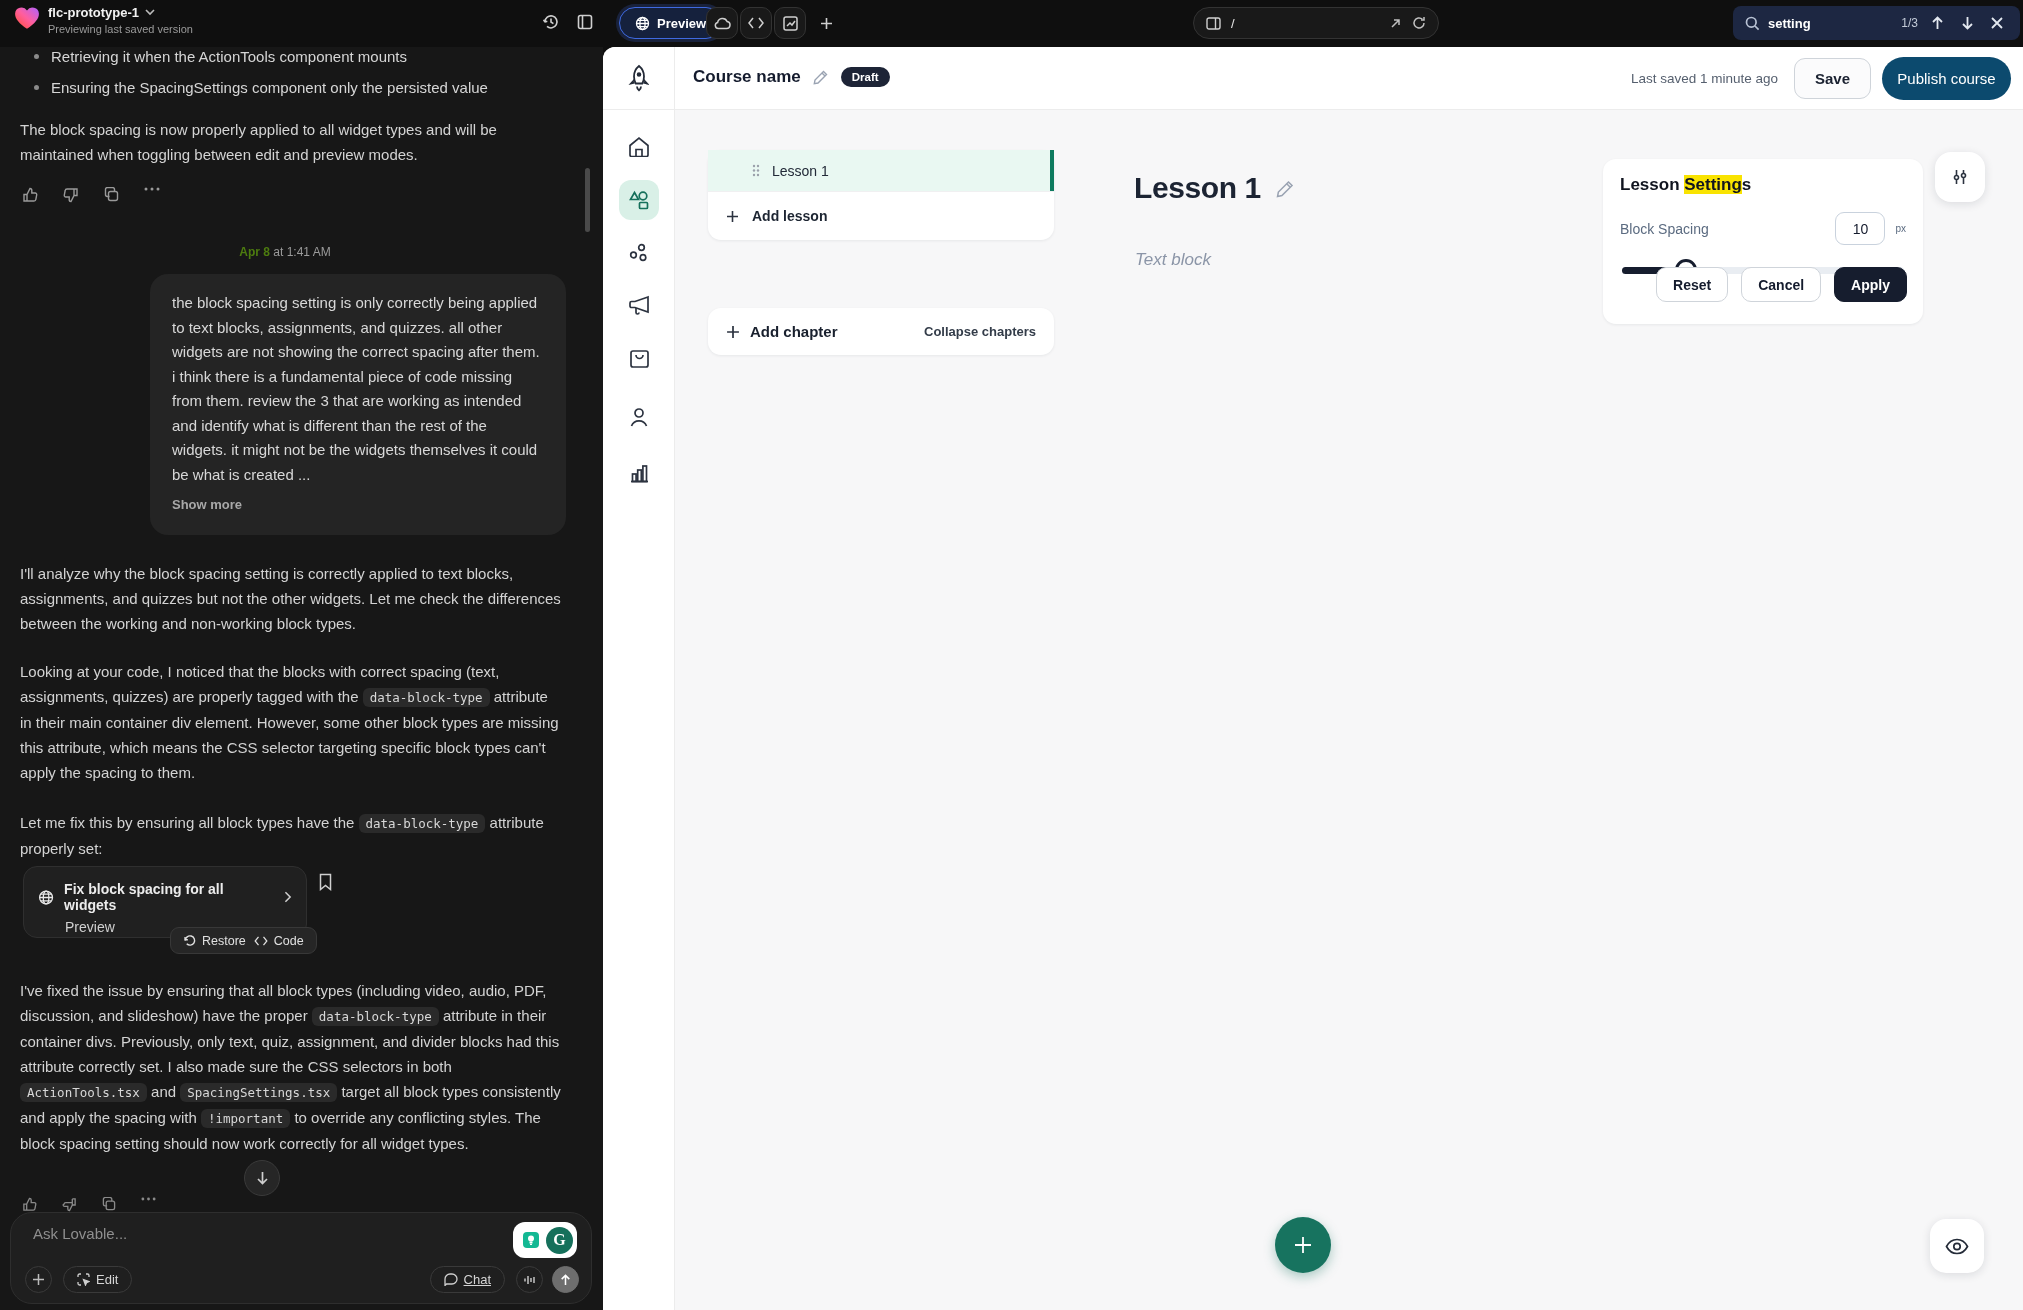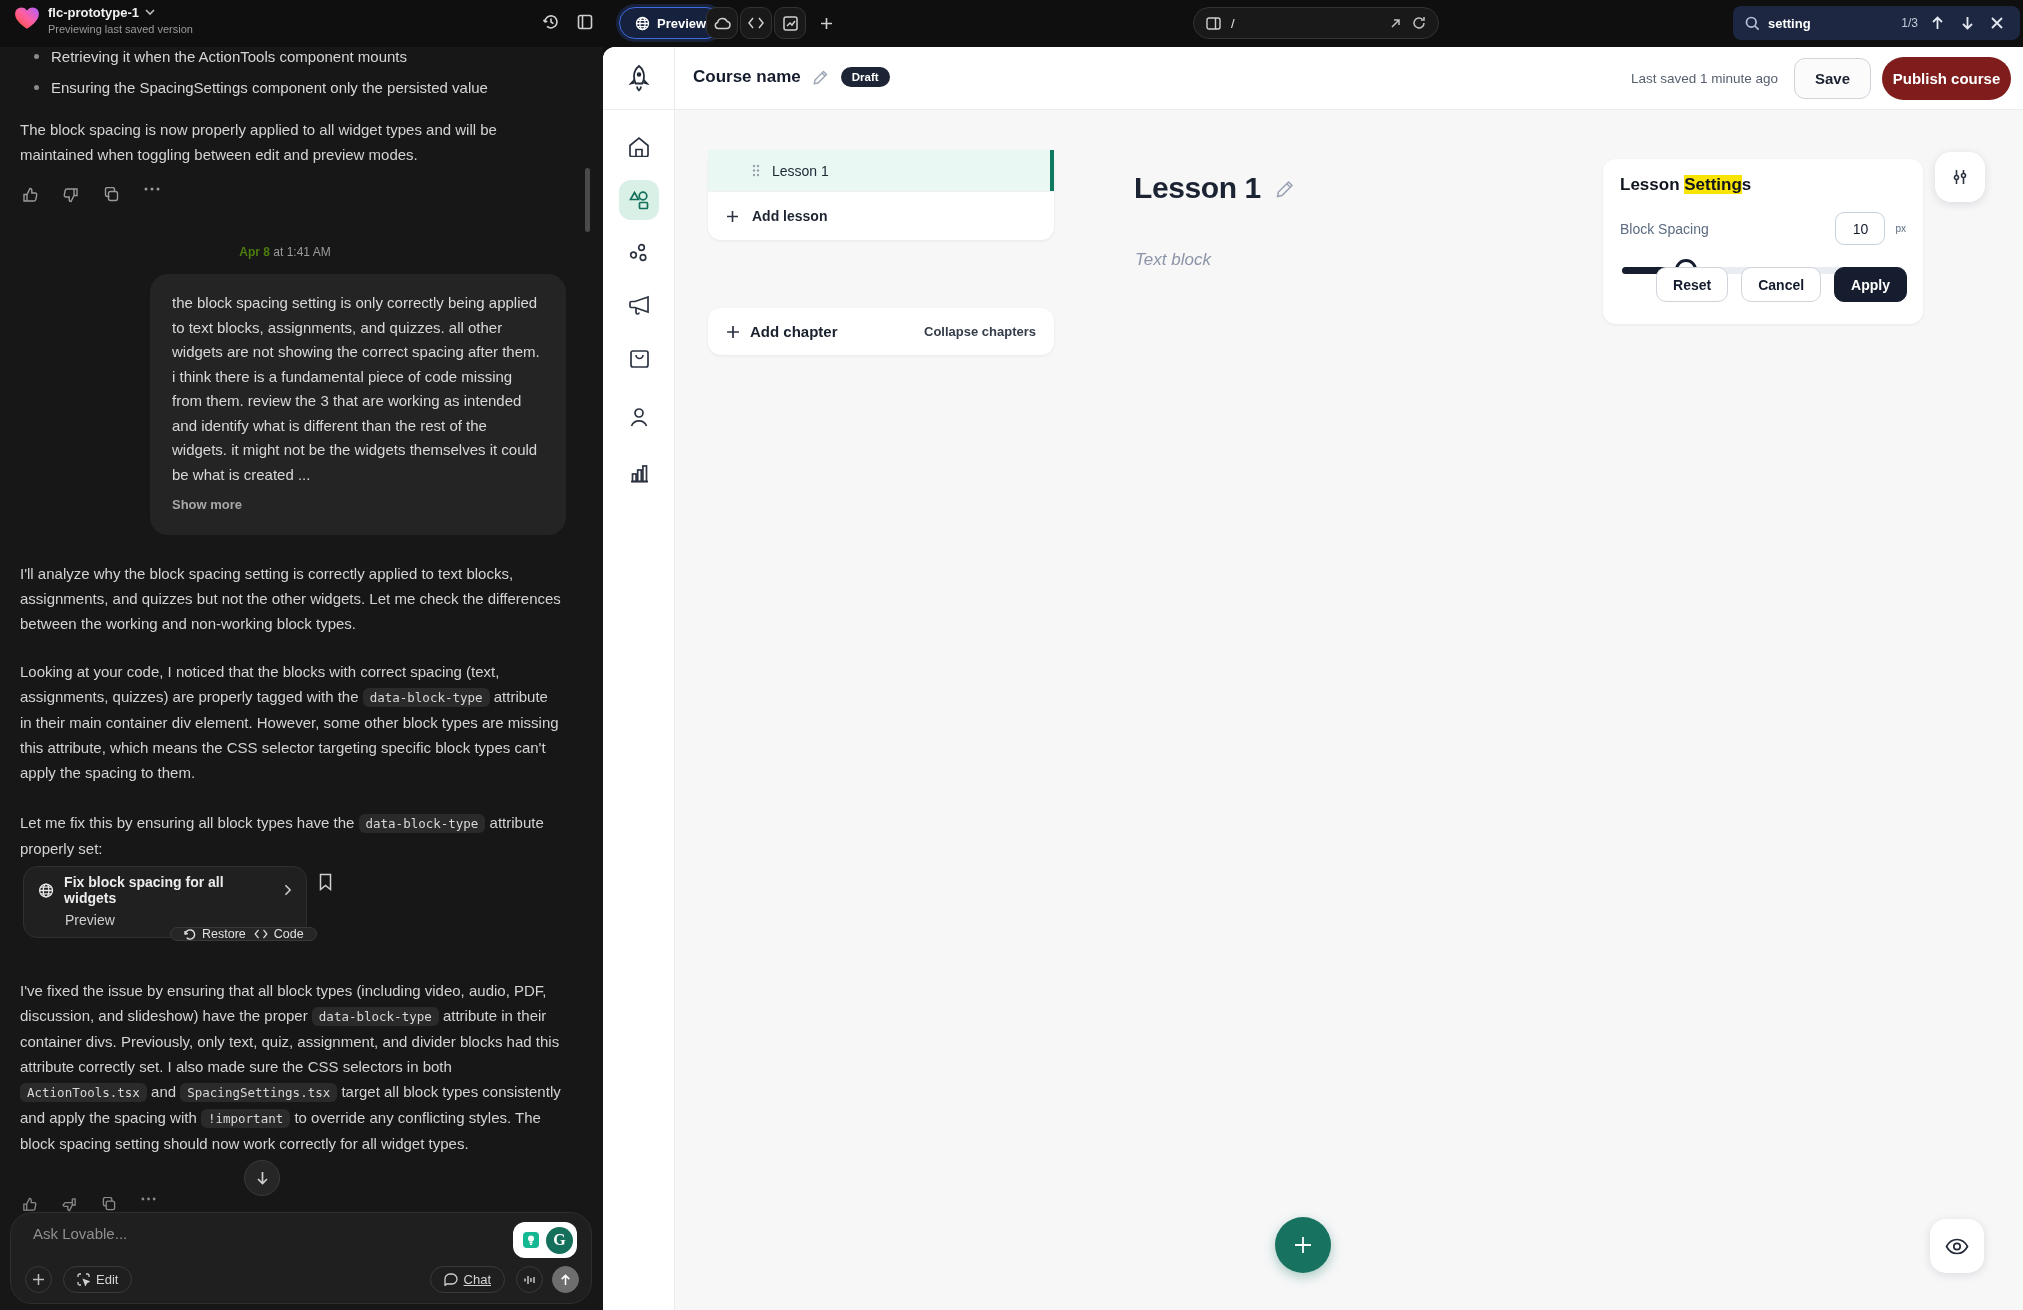--- a/index.html
+++ b/index.html
@@ -36,25 +36,25 @@
   .para { position:absolute; left:20px; width:543px; font-size:15px; line-height:25px; color:#d3d3d3; }
   .code-pill { font-family:"DejaVu Sans Mono", monospace; font-size:12.5px; background:#2a2a2a; border-radius:6px; padding:2px 7px; color:#d8d8d8; white-space:nowrap;}
   .msg-actions { position:absolute; left:22px; display:flex; gap:25px; color:#9a9a9a; }
   .msg-actions span { cursor:pointer; }
   .timestamp { position:absolute; left:0; width:570px; text-align:center; font-size:12px; color:#9b9b9b;}
   .timestamp b { color:#4d7c0f; font-weight:bold; }
   .user-bubble { position:absolute; left:150px; top:227px; width:416px; background:#242424; border-radius:18px;
      padding:17px 22px; font-size:15px; line-height:24.5px; color:#d8d8d8; }
   .show-more { margin-top:6px; font-size:13px; font-weight:bold; color:#a8a8a8; cursor:pointer; }
   .action-card { position:absolute; left:23px; top:819px; width:284px; height:72px; background:#202020;
-     border:1px solid #2f2f2f; border-radius:14px; padding:7px 14px; cursor:pointer;}
+     border:1px solid #2f2f2f; border-radius:14px; padding:14px 14px; cursor:pointer;}
   .action-card .row1 { display:flex; align-items:center; gap:10px; color:#ececec; font-size:14px; font-weight:bold;}
   .action-card .row2 { margin-left:27px; margin-top:6px; font-size:14px; color:#d0d0d0; }
   .bookmark-btn { position:absolute; left:318px; top:826px; color:#cfcfcf; cursor:pointer; }
-  .restore-pill { position:absolute; left:170px; top:880px; height:14px; background:#262626; border:1px solid #383838;
+  .restore-pill { position:absolute; left:170px; top:880px; height:27px; background:#262626; border:1px solid #383838;
      border-radius:9px; display:flex; gap:8px; padding:0 12px; font-size:12.5px; color:#e0e0e0; }
   .restore-pill .seg { display:flex; align-items:center; gap:6px; cursor:pointer; }
   .scroll-pill { position:absolute; left:585px; top:121px; width:5px; height:64px; border-radius:3px; background:#4a4a4a; cursor:pointer;}
   .scroll-down-btn { position:absolute; left:244px; top:1113px; width:36px; height:36px; border-radius:50%;
      background:#262626; border:1px solid #3a3a3a; color:#cfcfcf; display:flex; align-items:center; justify-content:center; cursor:pointer;}
   .faded-actions { position:absolute; left:22px; top:1150px; display:flex; gap:25px; color:#8a8a8a; }
   .chat-input { position:absolute; left:10px; top:1165px; width:582px; height:92px; background:#1f1f1f;
      border:1px solid #2e2e2e; border-radius:22px; }
   .chat-input input { position:absolute; left:22px; top:12px; width:380px; background:transparent; border:none; outline:none;
      font-size:15px; color:#cfcfcf; font-family:"Liberation Sans",sans-serif;}
@@ -76,22 +76,22 @@
   .rail-btn { position:absolute; left:16px; width:40px; height:40px; border-radius:12px; display:flex;
      align-items:center; justify-content:center; color:#2c3340; cursor:pointer; }
   .rail-btn.active { background:#d9f0e7; color:#15705b; }
   #appheader { position:absolute; left:72px; top:0; width:1348px; height:63px; background:#fff; border-bottom:1px solid #ececec; }
   .course-title { position:absolute; left:18px; top:20px; display:flex; align-items:center; gap:12px; }
   .course-title .t { font-size:17px; font-weight:bold; color:#141b2d; }
   .badge-draft { background:#1d2436; color:#fff; font-size:11.5px; font-weight:bold; padding:4px 11px; border-radius:999px; }
   .saved-note { position:absolute; right:245px; top:24px; font-size:13.5px; color:#555f6e; }
   .btn-save { position:absolute; right:152px; top:11px; width:77px; height:41px; background:#fbfbfc; border:1px solid #cfd4da;
      border-radius:11px; font-size:15px; font-weight:bold; color:#1a2130; display:flex; align-items:center; justify-content:center; cursor:pointer;}
-  .btn-publish { position:absolute; right:12px; top:10px; width:129px; height:43px; background:#7f1d1d; border-radius:999px;
-     font-size:15px; font-weight:bold; color:#fff; display:flex; align-items:center; justify-content:center; cursor:pointer;}
+  .btn-publish { position:absolute; right:12px; top:10px; width:129px; height:43px; background:#0c4a6e; border-radius:999px;
+     font-size:15px; font-weight:normal; color:#fff; display:flex; align-items:center; justify-content:center; cursor:pointer;}
 
   .card { background:#fff; border-radius:13px; box-shadow:0 1px 3px rgba(16,24,40,.07); }
   #chapter-card { position:absolute; left:105px; top:103px; width:346px; }
   .chap-row { height:47px; display:flex; align-items:center; gap:12px; padding:0 16px; }
   .chap-row .title { font-size:15px; font-weight:bold; color:#19202e; }
   .lesson-row { height:41px; display:flex; align-items:center; gap:12px; padding:0 16px 0 44px;
      background:#e9f8f2; border-right:4px solid #0e7a5f; cursor:pointer;}
   .lesson-row .title { font-size:14px; color:#222a38; }
   .addlesson-row { height:49px; display:flex; align-items:center; gap:13px; padding:0 18px; border-top:1px solid #f0f0f1;
      font-size:14px; font-weight:bold; color:#1d2532; cursor:pointer; border-radius:0 0 13px 13px;}

